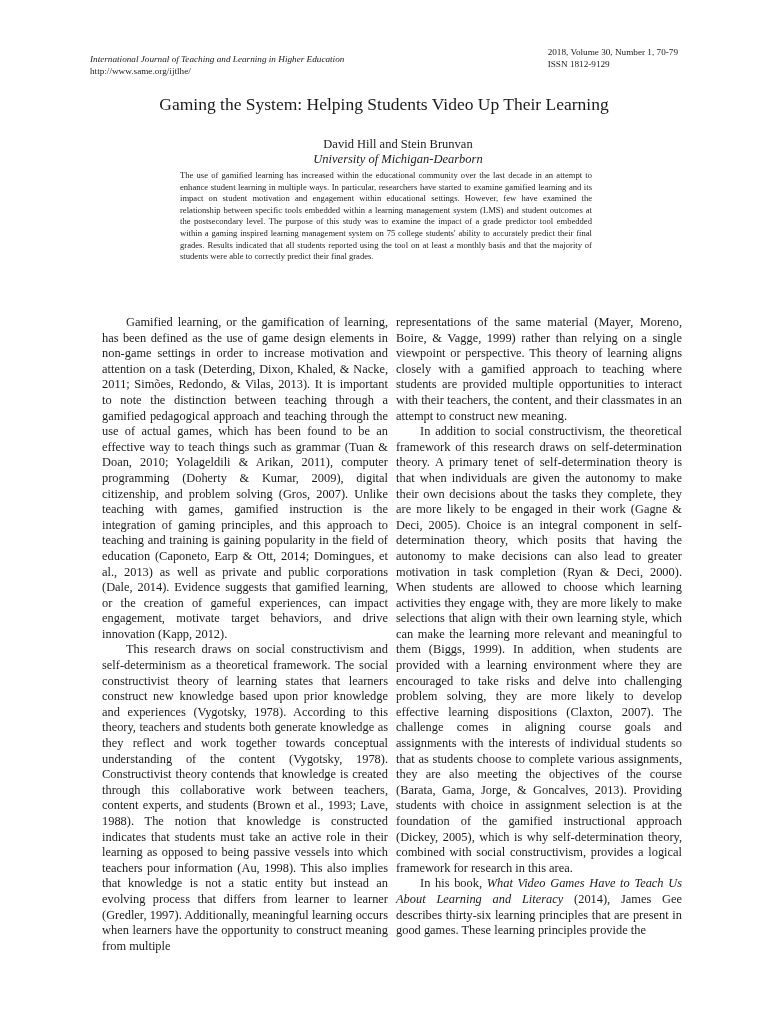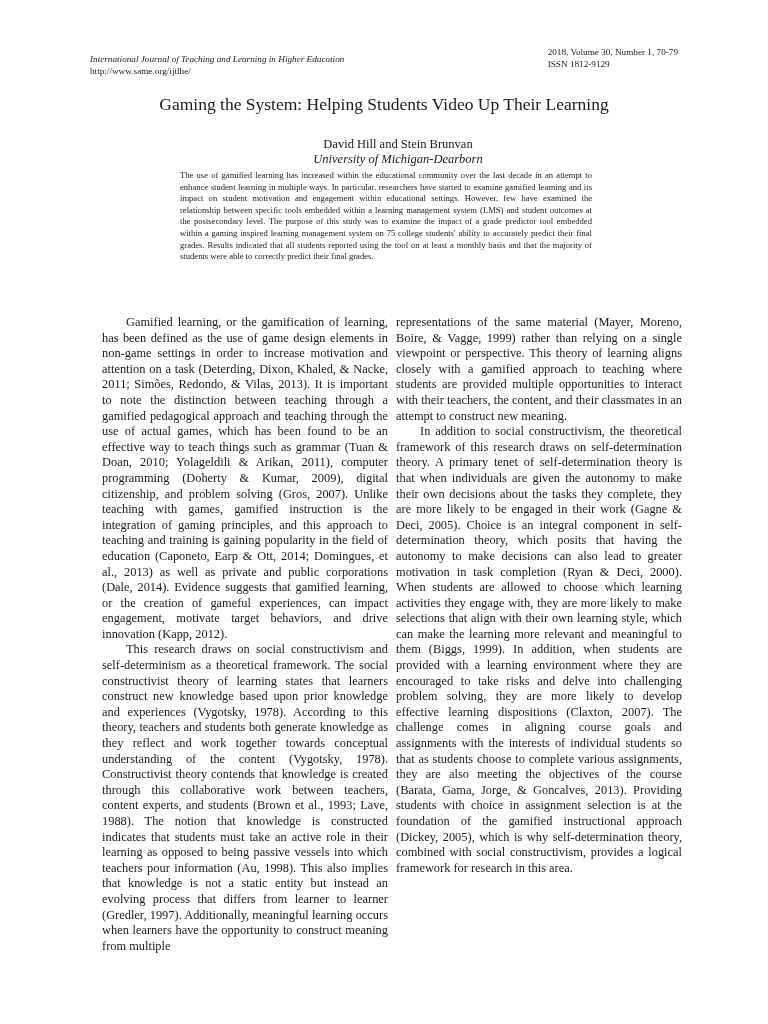--- a/index.html
+++ b/index.html
@@ -43,13 +43,14 @@
 <div class="abstract">The use of gamified learning has increased within the educational community over the last decade in an attempt to enhance student learning in multiple ways. In particular, researchers have started to examine gamified learning and its impact on student motivation and engagement within educational settings. However, few have examined the relationship between specific tools embedded within a learning management system (LMS) and student outcomes at the postsecondary level. The purpose of this study was to examine the impact of a grade predictor tool embedded within a gaming inspired learning management system on 75 college students' ability to accurately predict their final grades. Results indicated that all students reported using the tool on at least a monthly basis and that the majority of students were able to correctly predict their final grades.</div>
 
 <div class="col left">
   <p>Gamified learning, or the gamification of learning, has been defined as the use of game design elements in non-game settings in order to increase motivation and attention on a task (Deterding, Dixon, Khaled, &amp; Nacke, 2011; Simões, Redondo, &amp; Vilas, 2013). It is important to note the distinction between teaching through a gamified pedagogical approach and teaching through the use of actual games, which has been found to be an effective way to teach things such as grammar (Tuan &amp; Doan, 2010; Yolageldili &amp; Arikan, 2011), computer programming (Doherty &amp; Kumar, 2009), digital citizenship, and problem solving (Gros, 2007). Unlike teaching with games, gamified instruction is the integration of gaming principles, and this approach to teaching and training is gaining popularity in the field of education (Caponeto, Earp &amp; Ott, 2014; Domingues, et al., 2013) as well as private and public corporations (Dale, 2014). Evidence suggests that gamified learning, or the creation of gameful experiences, can impact engagement, motivate target behaviors, and drive innovation (Kapp, 2012).</p>
   <p>This research draws on social constructivism and self-determinism as a theoretical framework. The social constructivist theory of learning states that learners construct new knowledge based upon prior knowledge and experiences (Vygotsky, 1978). According to this theory, teachers and students both generate knowledge as they reflect and work together towards conceptual understanding of the content (Vygotsky, 1978). Constructivist theory contends that knowledge is created through this collaborative work between teachers, content experts, and students (Brown et al., 1993; Lave, 1988). The notion that knowledge is constructed indicates that students must take an active role in their learning as opposed to being passive vessels into which teachers pour information (Au, 1998). This also implies that knowledge is not a static entity but instead an evolving process that differs from learner to learner (Gredler, 1997). Additionally, meaningful learning occurs when learners have the opportunity to construct meaning from multiple</p>
 </div>
 
 <div class="col right">
   <p class="cont">representations of the same material (Mayer, Moreno, Boire, &amp; Vagge, 1999) rather than relying on a single viewpoint or perspective. This theory of learning aligns closely with a gamified approach to teaching where students are provided multiple opportunities to interact with their teachers, the content, and their classmates in an attempt to construct new meaning.</p>
   <p>In addition to social constructivism, the theoretical framework of this research draws on self-determination theory. A primary tenet of self-determination theory is that when individuals are given the autonomy to make their own decisions about the tasks they complete, they are more likely to be engaged in their work (Gagne &amp; Deci, 2005). Choice is an integral component in self-determination theory, which posits that having the autonomy to make decisions can also lead to greater motivation in task completion (Ryan &amp; Deci, 2000). When students are allowed to choose which learning activities they engage with, they are more likely to make selections that align with their own learning style, which can make the learning more relevant and meaningful to them (Biggs, 1999). In addition, when students are provided with a learning environment where they are encouraged to take risks and delve into challenging problem solving, they are more likely to develop effective learning dispositions (Claxton, 2007). The challenge comes in aligning course goals and assignments with the interests of individual students so that as students choose to complete various assignments, they are also meeting the objectives of the course (Barata, Gama, Jorge, &amp; Goncalves, 2013). Providing students with choice in assignment selection is at the foundation of the gamified instructional approach (Dickey, 2005), which is why self-determination theory, combined with social constructivism, provides a logical framework for research in this area.</p>
+  <p><span>In his book, </span><span class="ital">What Video Games Have to Teach Us About Learning and Literacy</span><span> (2014), James Gee describes thirty-six learning principles that are present in good games. These learning principles provide the</span></p>
 </div>
 
 </body></html>

